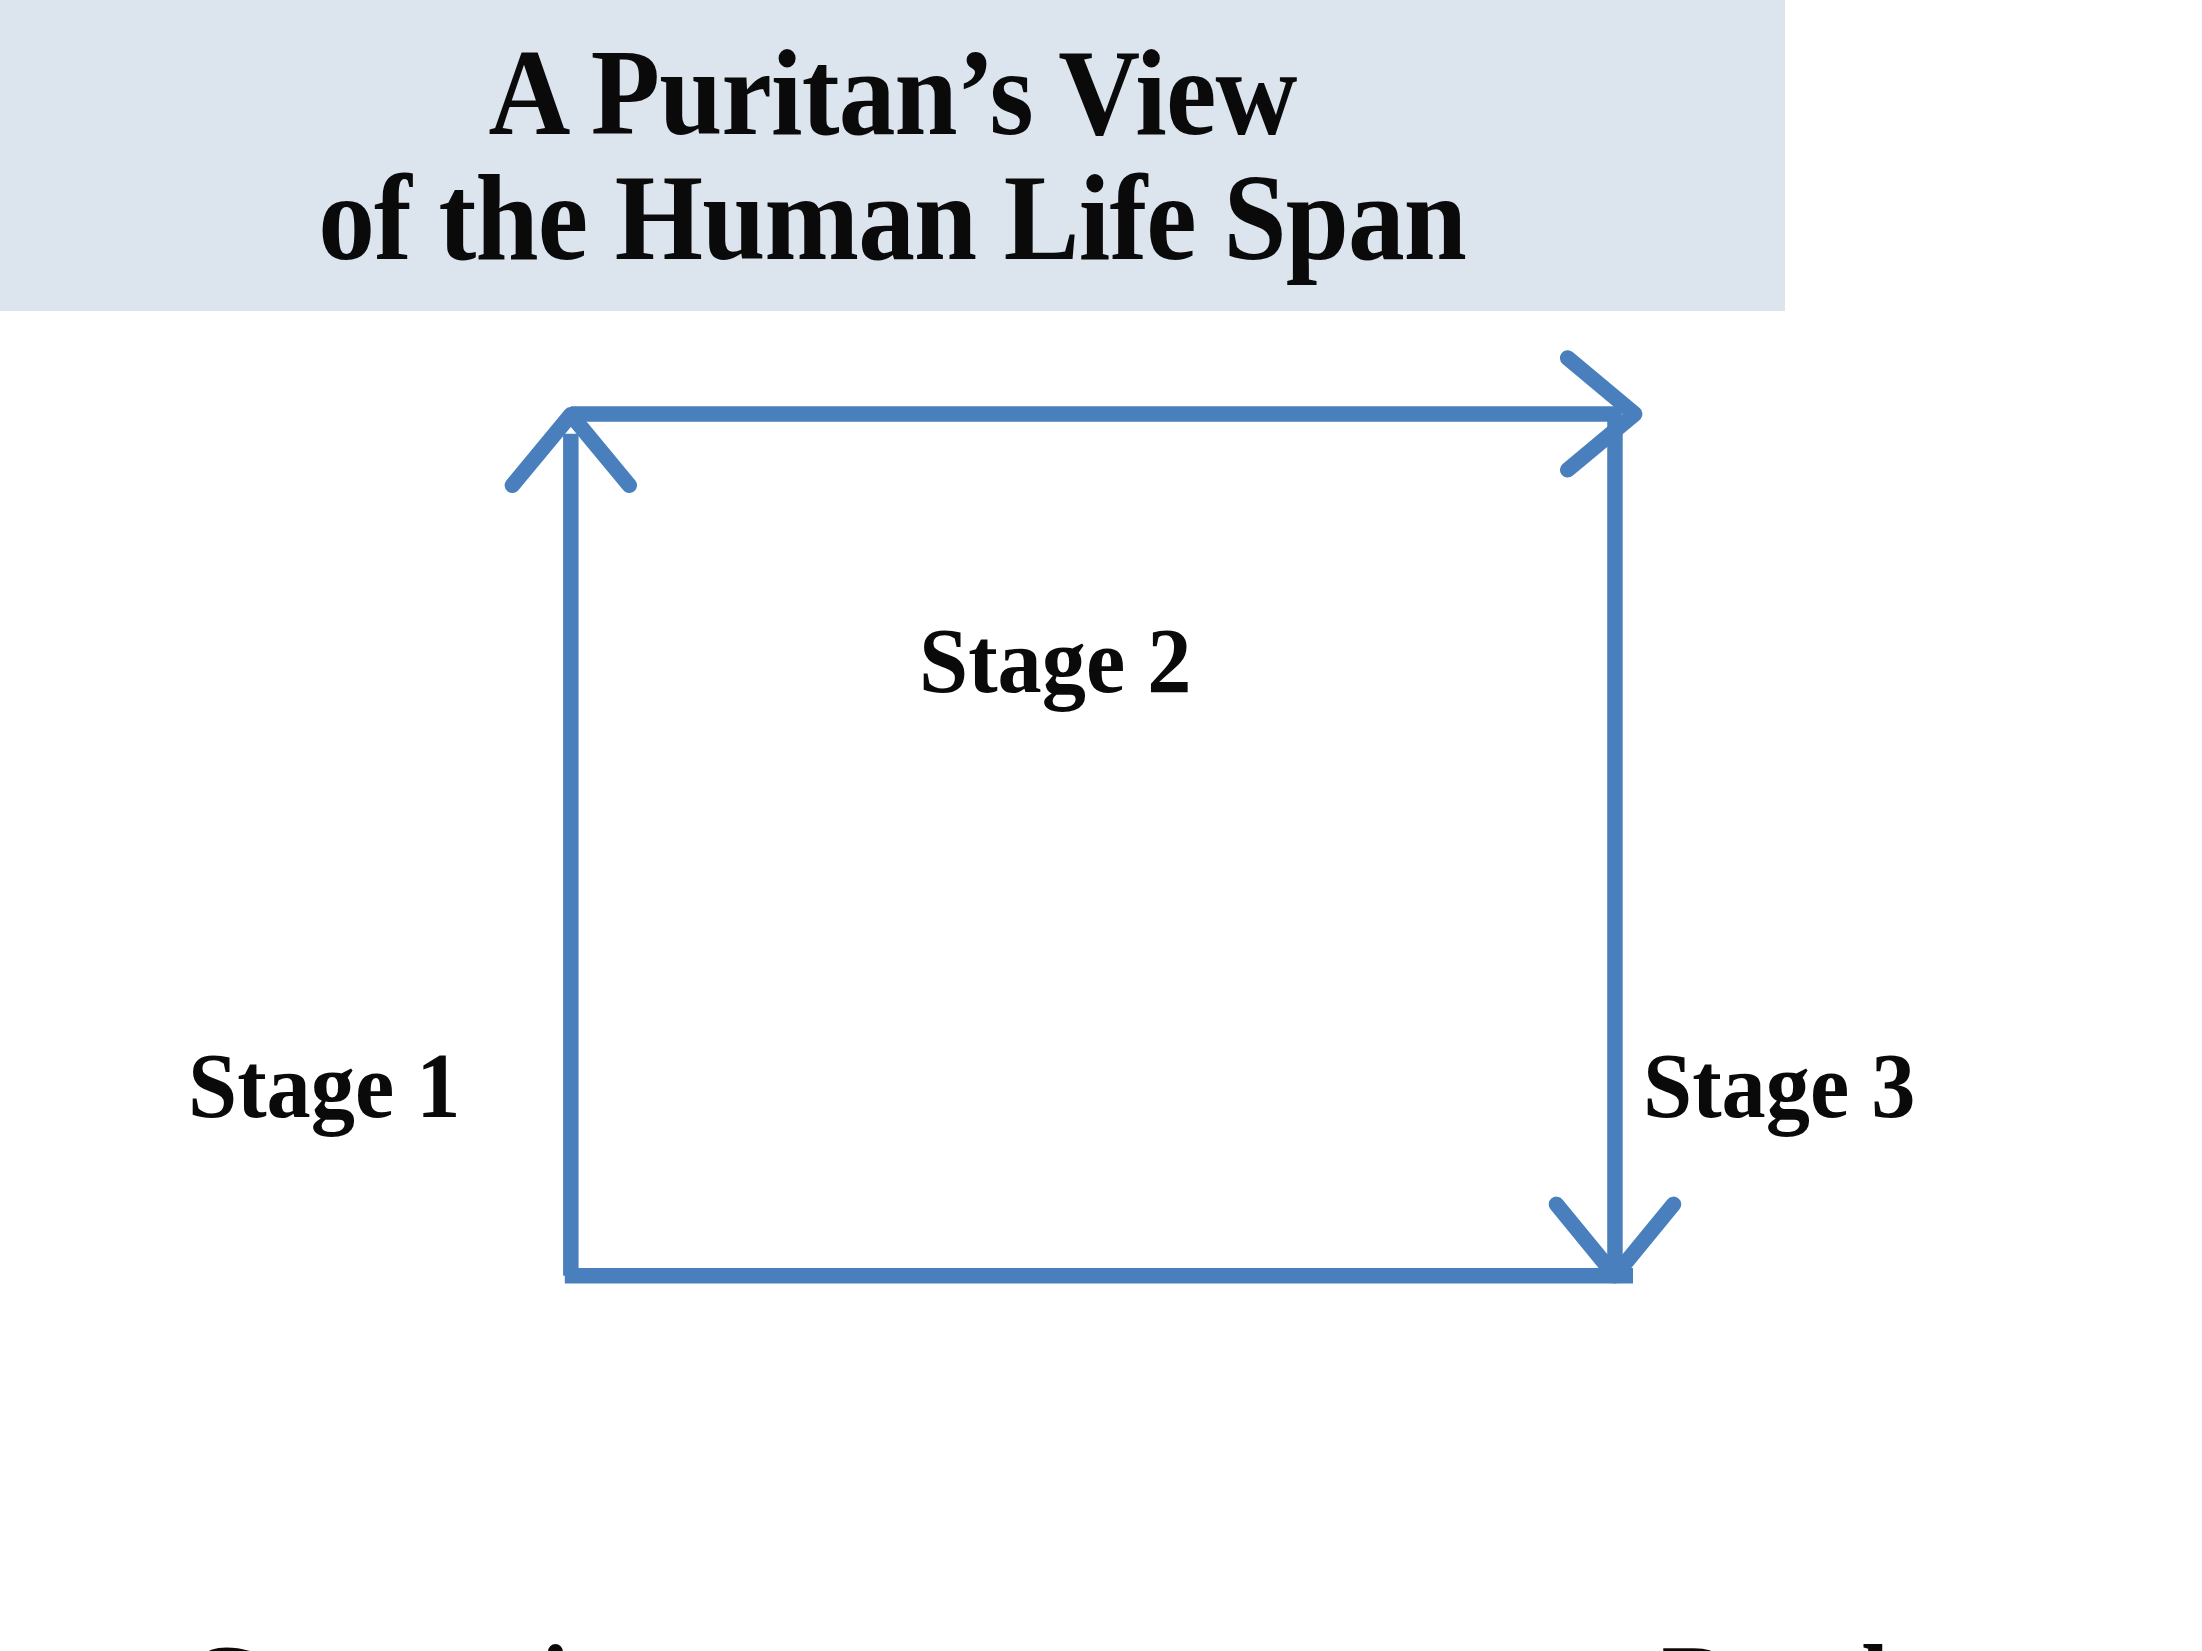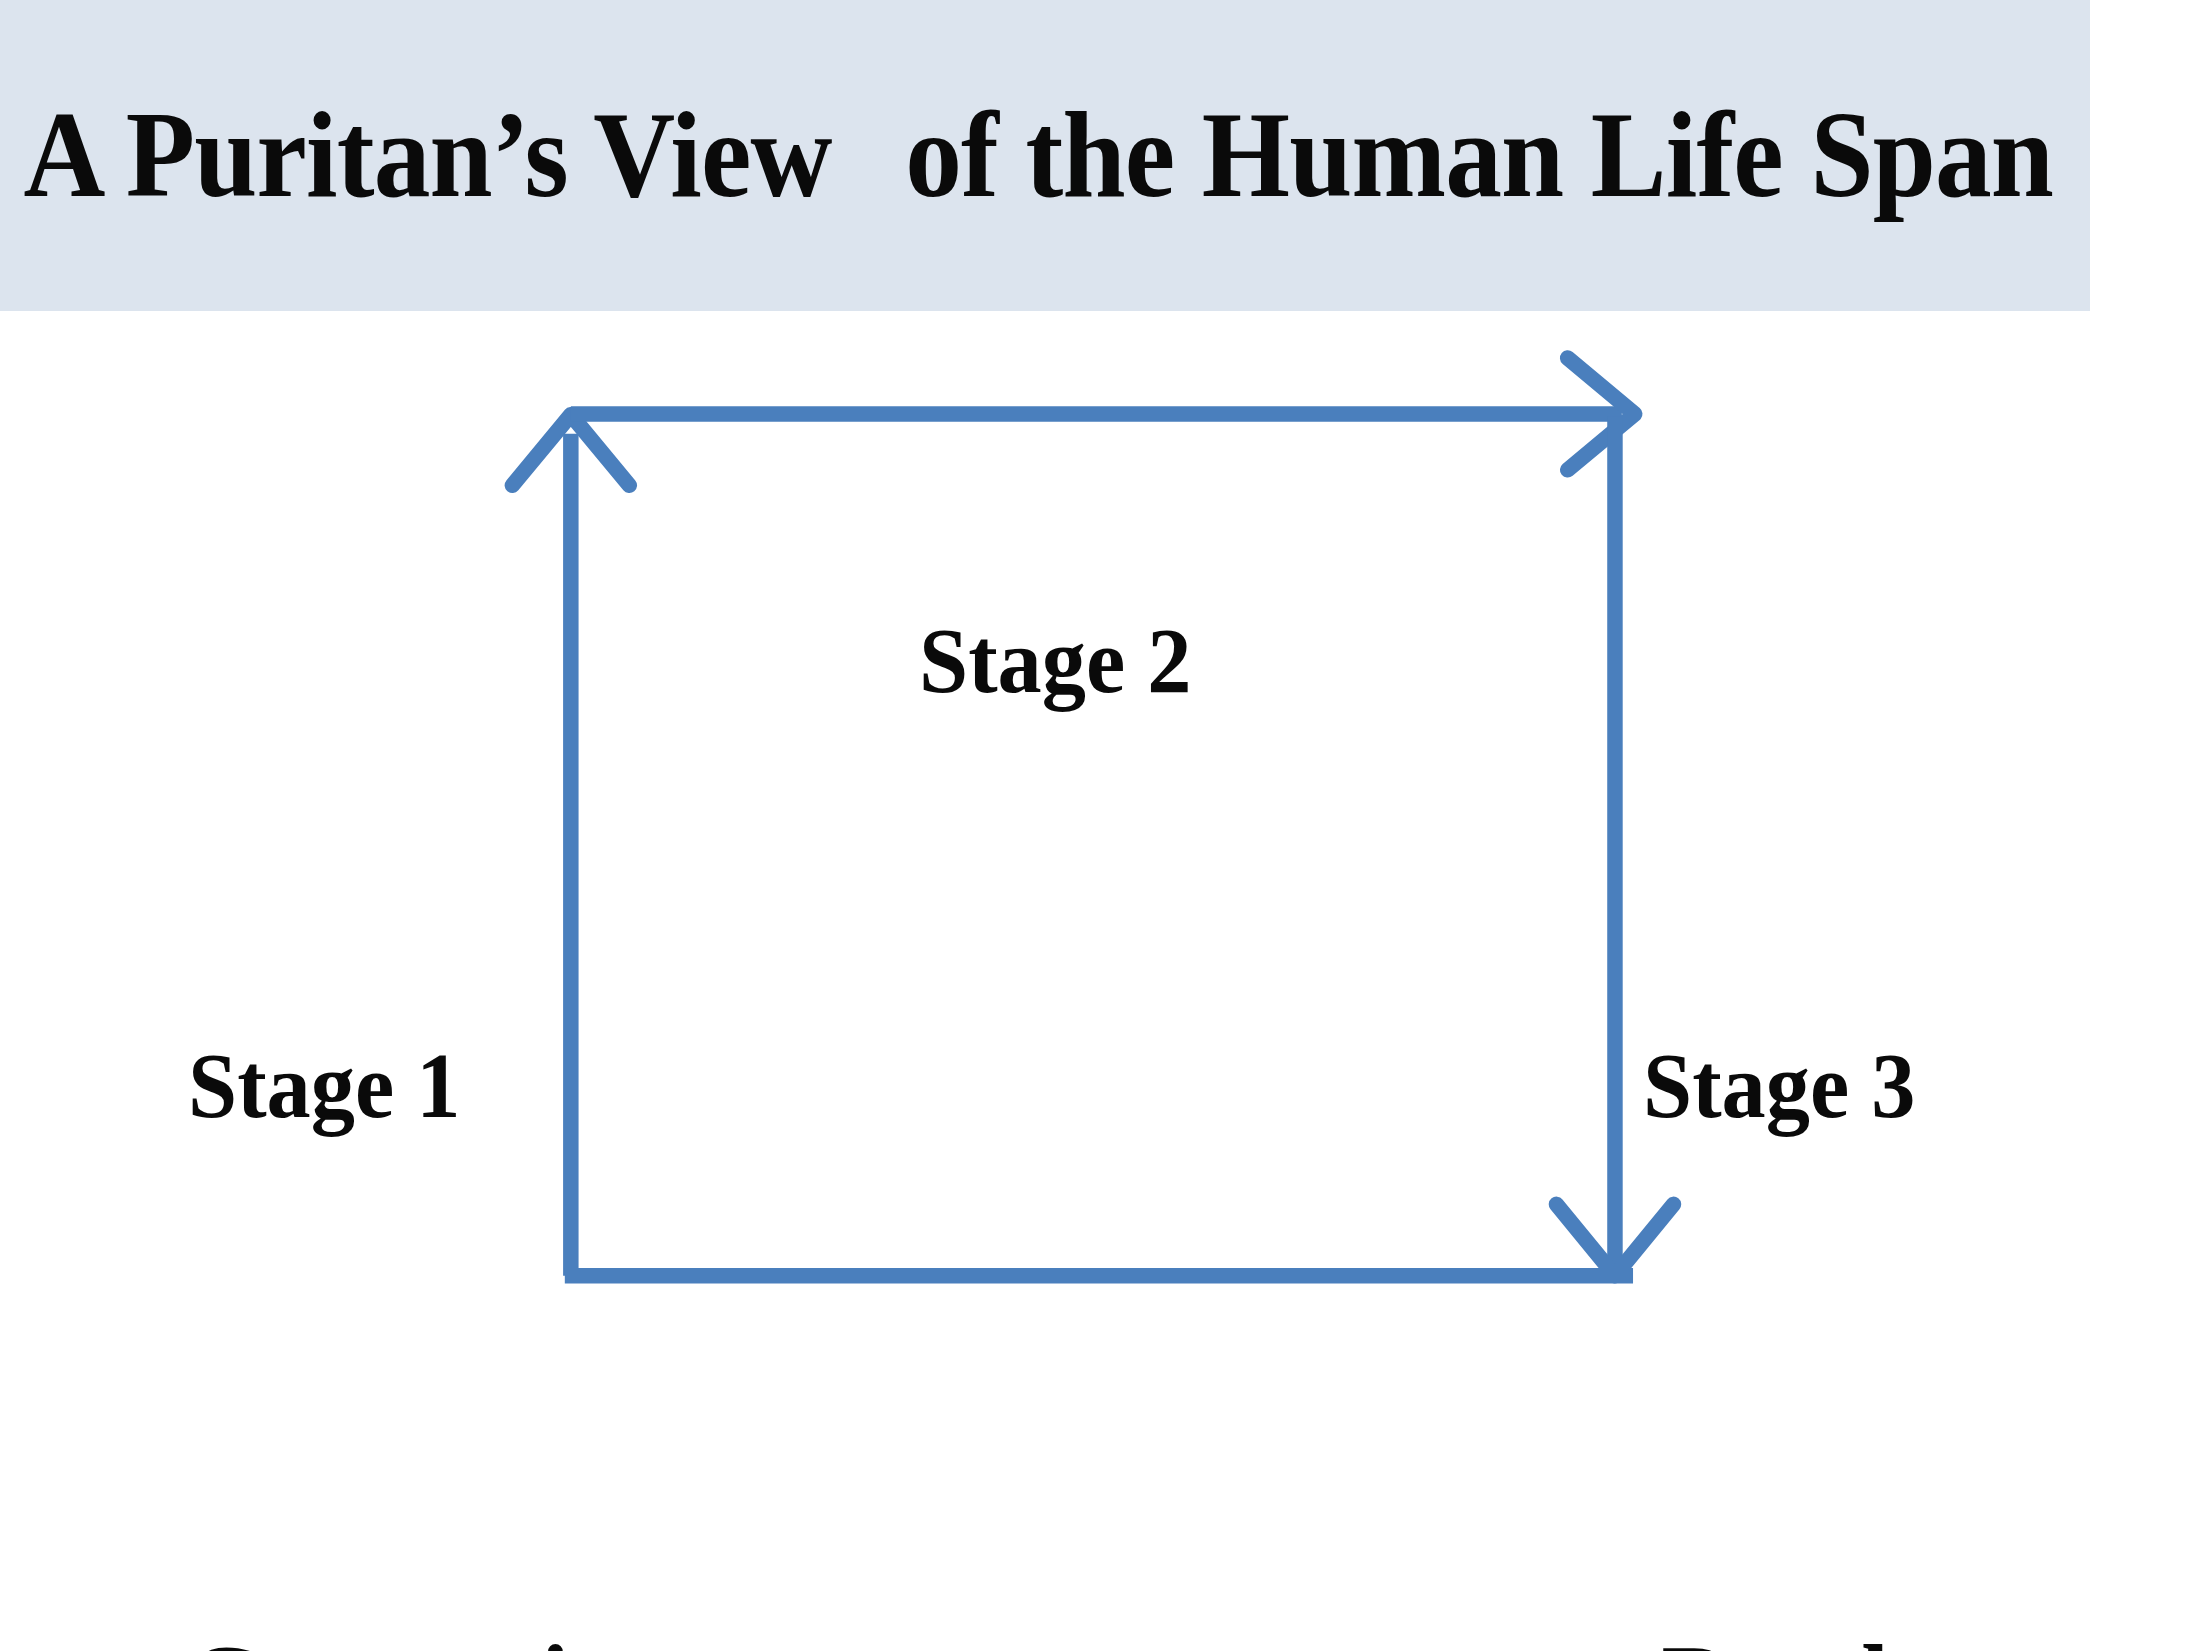--- a/index.html
+++ b/index.html
@@ -20,25 +20,25 @@
     width: 2203px;
     height: 1652px;
     background: #ffffff;
   }
 
   
   .title-banner {
     position: absolute;
     left: 0;
     top: 0;
-    width: 2090px;
+    width: 1785px;
     height: 311px;
     background: #dce4ee;
     display: flex;
-    flex-direction: row;
+    flex-direction: column;
     align-items: center;
     justify-content: center;
   }
   .title-line {
     font-weight: bold;
     font-size: 122px;
     line-height: 1.02;
     color: #0a0a0a;
     letter-spacing: -0.9px;
     white-space: nowrap;

